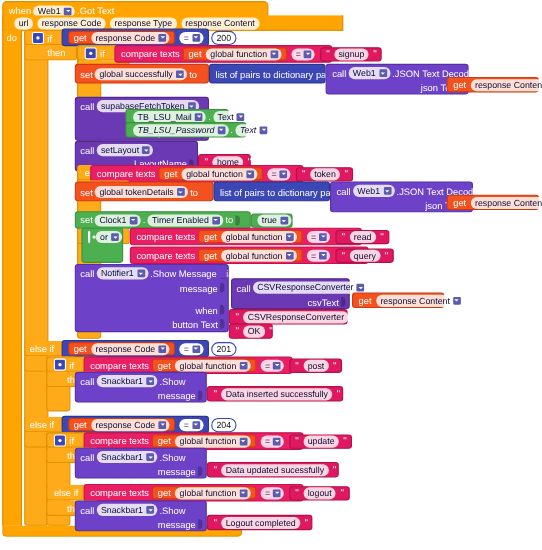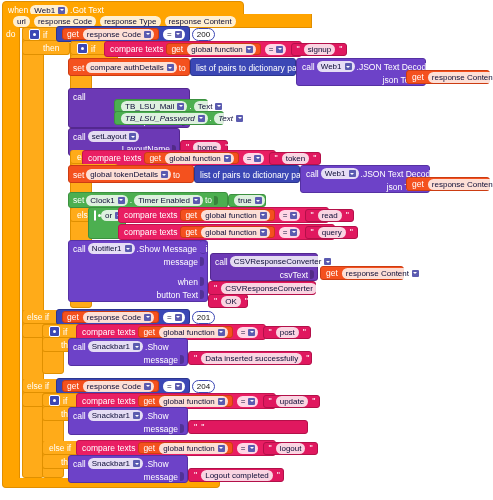--- a/index.html
+++ b/index.html
@@ -159,21 +159,21 @@
           <span class="fld plain">signup</span>
           <span class="q">"</span>
       </span>
     </div>
   </div>
 
   <div class="blk c-var" style="left:68px;top:58px;width:122px;height:18px;">
     <div class="row" style="padding:1px 0 0 4px;height:15px;">
       <span class="lbl">set</span>
       <span class="fld">
-          <span>compare authDetails</span>
+          <span>global successfully</span>
           <span class="arw"></span>
         </span>
       <span class="lbl">to</span>
     </div>
   </div>
   <div class="blk c-dict" style="left:190px;top:58px;width:106px;height:18px;">
     <div class="row" style="padding:1px 0 0 5px;height:15px;">
       <span class="lbl">list of pairs to dictionary  pairs</span>
       <span class="plug"></span>
     </div>
@@ -197,20 +197,24 @@
       <span class="lbl" style="padding:0 2px;">get</span>
       <span class="fld">
           <span>response Content</span>
         </span>
     </div>
   </div>
 
   <div class="blk c-proc" style="left:68px;top:88px;width:122px;height:40px;">
     <div class="row" style="padding:1px 0 0 4px;height:13px;">
       <span class="lbl">call</span>
+      <span class="fld">
+          <span>supabaseFetchToken</span>
+          <span class="arw"></span>
+        </span>
     </div>
     <div class="row" style="position:absolute;right:2px;top:14px;height:12px;">
       <span class="lbl">email</span>
         <span class="plug"></span>
     </div>
     <div class="row" style="position:absolute;right:2px;top:26px;height:12px;">
       <span class="lbl">password</span>
         <span class="plug"></span>
     </div>
   </div>
@@ -353,21 +357,21 @@
           <span>true</span>
           <span class="arw"></span>
         </span>
     </div>
   </div>
 
   <div class="blk c-ctrl" style="left:70px;top:208px;width:48px;height:14px;border-top:0;">
     <span class="lbl" style="position:absolute;left:6px;top:2px;">else if</span>
   </div>
 
-  <div class="blk c-logic" style="left:88px;top:207px;width:38px;height:32px;">
+  <div class="blk c-logic" style="left:74px;top:207px;width:38px;height:32px;">
     <div class="row" style="padding:1px 0 0 2px;height:13px;">
       <span class="gear"></span>
       <span class="fld">
           <span>or</span>
           <span class="arw"></span>
         </span>
     </div>
   </div>
 
   <div class="blk c-textpk" style="left:118px;top:207px;width:211px;height:16px;">
@@ -629,20 +633,21 @@
       <span class="lbl">.Show</span>
     </div>
     <div class="row" style="position:absolute;right:2px;top:14px;height:13px;">
       <span class="lbl">message</span>
         <span class="plug"></span>
     </div>
   </div>
   <div class="blk c-text" style="left:188px;top:420px;width:120px;height:14px;">
     <div class="row" style="padding:0 0 0 3px;height:12px;">
       <span class="q">"</span>
+        <span class="fld plain">Data updated sucessfully</span>
         <span class="q">"</span>
     </div>
   </div>
 
   <div class="blk c-ctrl" style="left:42px;top:441px;width:48px;height:14px;border-top:0;">
     <span class="lbl" style="position:absolute;left:6px;top:2px;">else if</span>
   </div>
   <div class="blk c-textpk" style="left:76px;top:440px;width:200px;height:16px;">
     <div class="row" style="padding:0 0 0 5px;height:14px;">
       <span class="lbl">compare texts</span>

